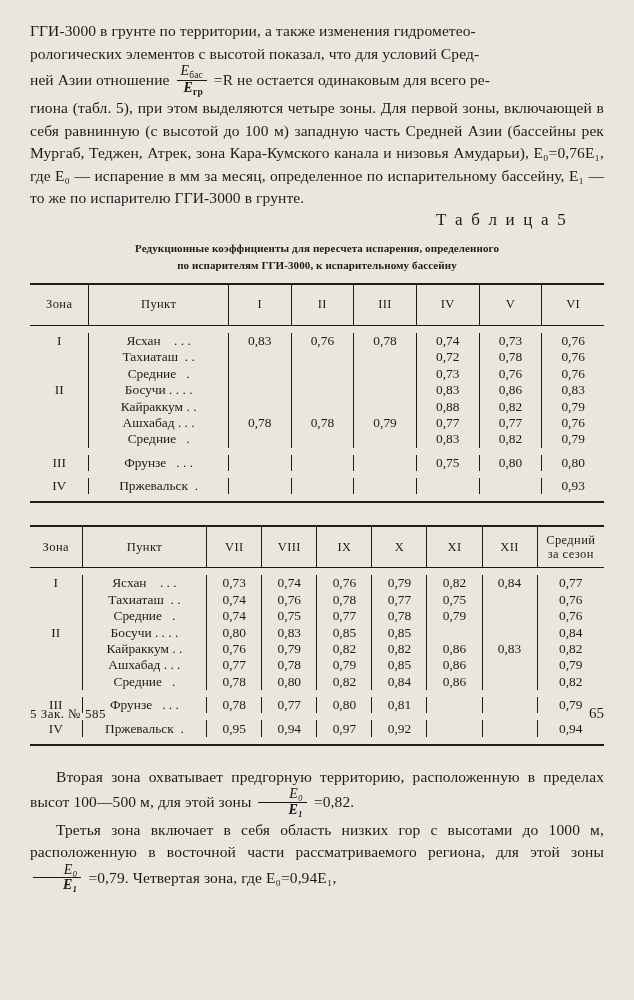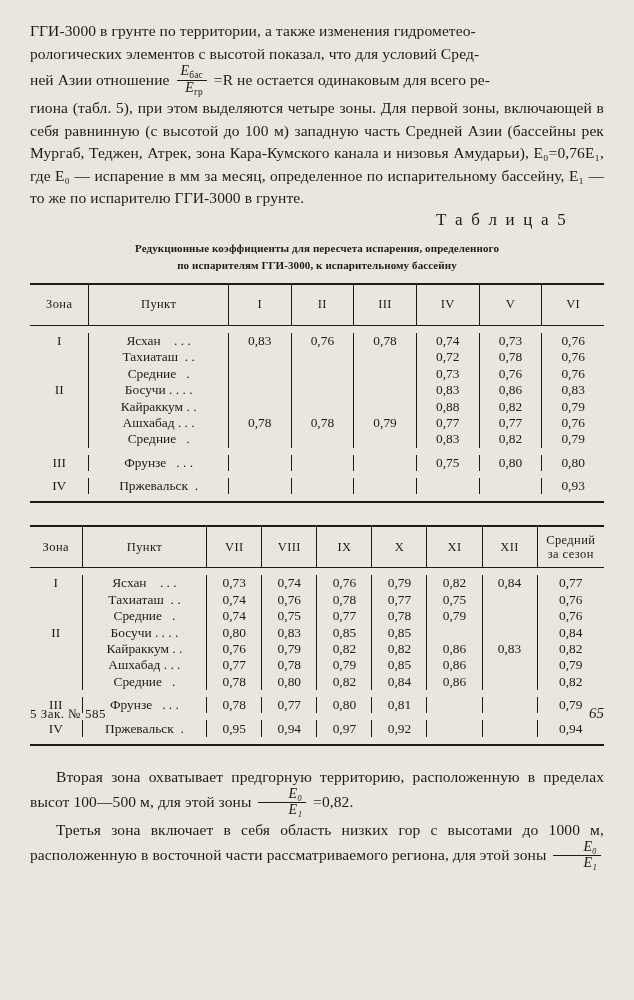--- a/index.html
+++ b/index.html
@@ -30,21 +30,21 @@
     display:inline-block;
     vertical-align:middle;
     text-align:right;
     font-size:14px;
     line-height:1.05;
     margin:0 3px;
     position:relative;
     top:-1px;
   }
   .frac .num{display:block;padding:0 4px;}
-  .frac .den{display:block;border-top:1.3px solid #1b1b1b;padding:0 4px;}
+  .frac .den{display:block;border-top:1.3px solid #1b1b1b;padding:0 4px;font-weight:bold;}
   .sub{font-size:0.68em;vertical-align:-0.28em;}
   .ital{font-style:italic;}
   .tblnum{
     text-align:right;
     font-size:17px;
     letter-spacing:2.2px;
     padding-right:36px;
   }
   .tbltitle{
     text-align:center;
@@ -102,21 +102,21 @@
   .two-line{line-height:14px;}
   .footer{
     position:absolute;
     left:30px;right:30px;bottom:26px;
     display:flex;
     justify-content:space-between;
     align-items:flex-end;
     font-size:13px;
   }
   .sig{letter-spacing:0.5px;}
-  .pageno{font-size:15px;font-style:italic;}
+  .pageno{font-size:15px;}
   .bottompara{margin-top:20px;}
   .bottompara2{}
 </style>
 </head>
 <body>
 
 <div class="page">
 
   <div class="topblock">
     <p class="para">ГГИ-3000 в грунте  по территории, а также изменения гидрометео-</p>
@@ -395,20 +395,21 @@
     </span>
     <span>=0,82.</span>
   </p>
 
   <p class="para indent bottompara2">
     <span>Третья зона включает в себя область низких гор с высотами до 1000 м, расположенную в восточной части рассматриваемого региона, для этой зоны</span>
     <span class="frac">
       <span class="num ital">E₀</span>
       <span class="den ital">E₁</span>
     </span>
+    <span>=0,79. Четвертая зона,  где  E₀=0,94E₁,</span>
   </p>
 
   <div class="footer">
     <span class="sig">5   Зак.  № 585</span>
     <span class="pageno">65</span>
   </div>
 
 </div>
 
 </body></html>

